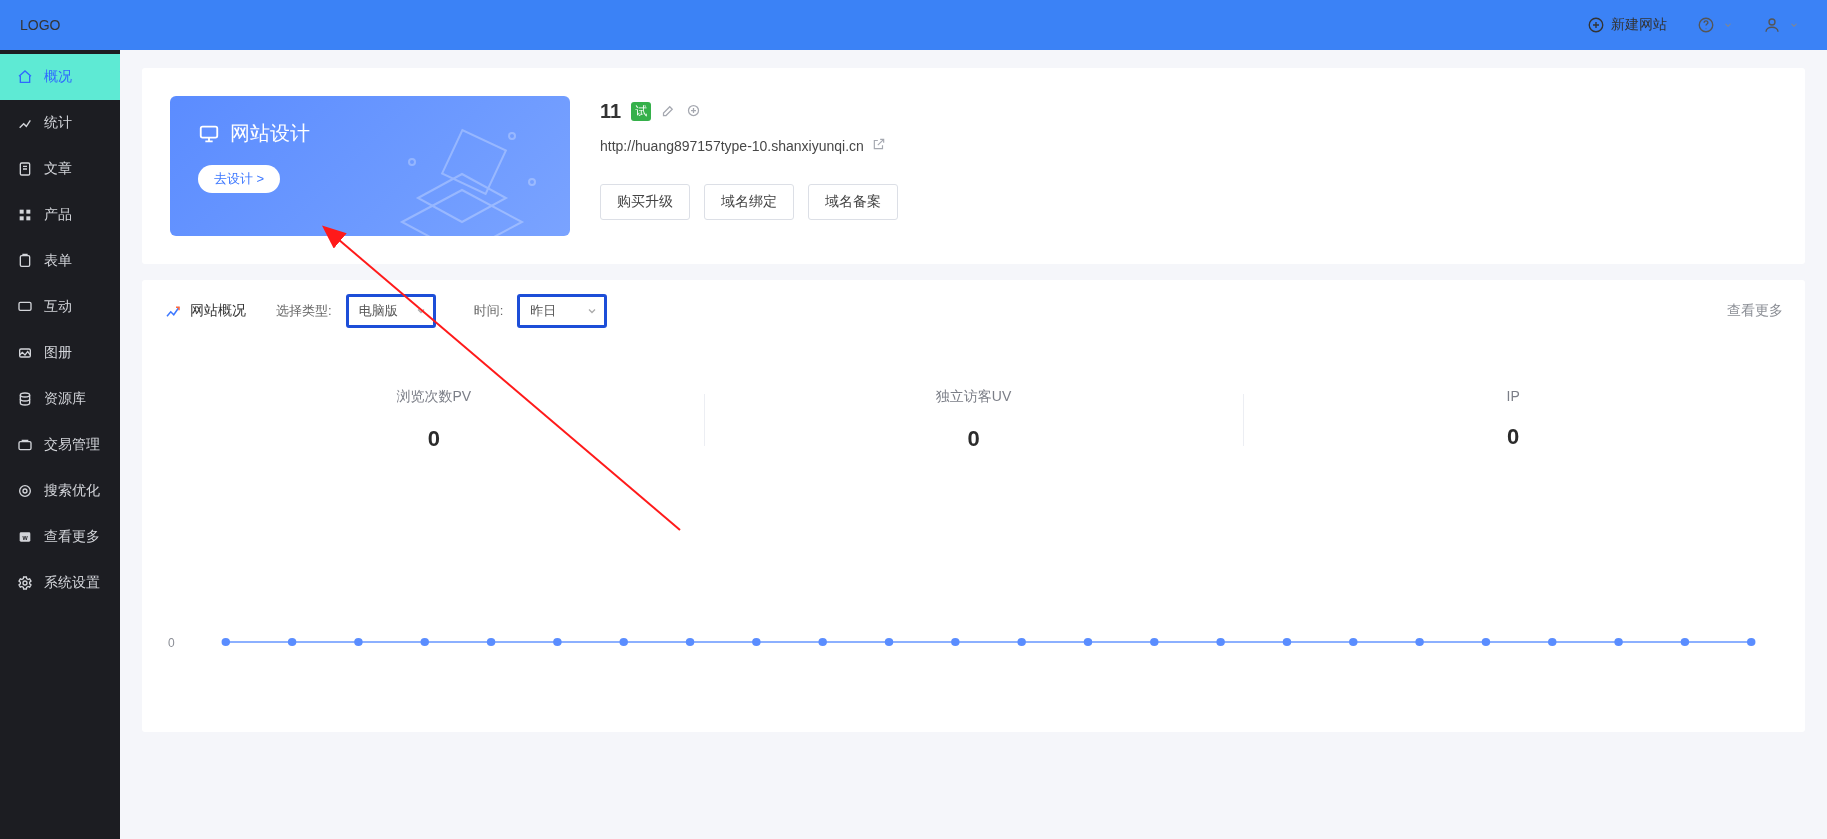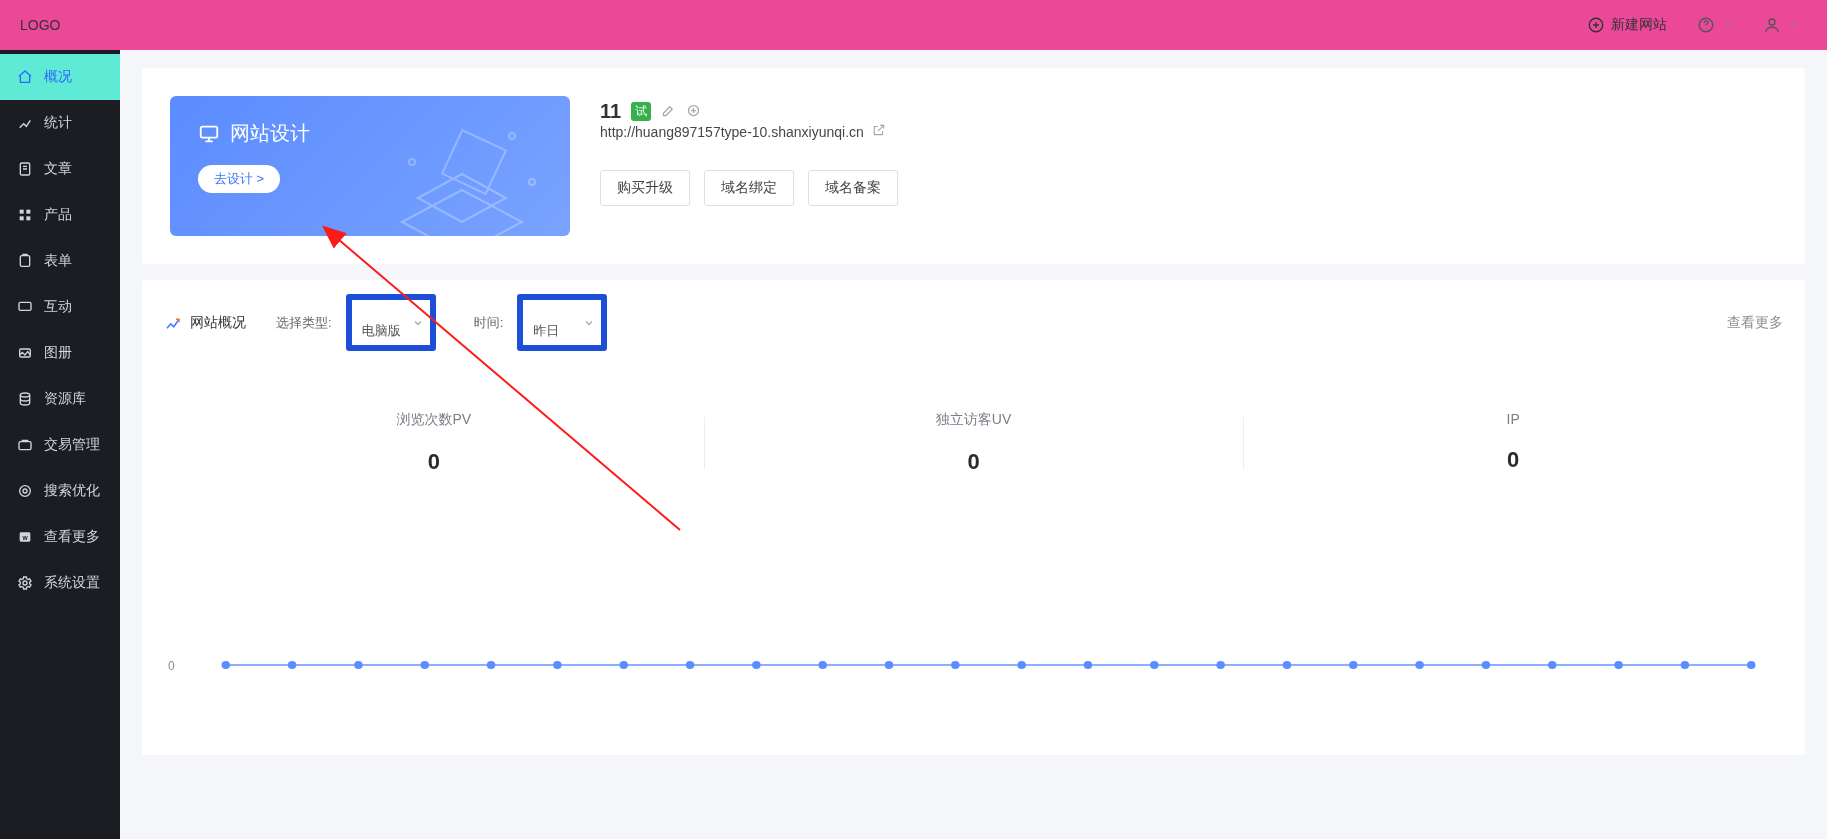--- a/index.html
+++ b/index.html
@@ -1,20 +1,20 @@
 <!DOCTYPE html>
 <html><head>
   <meta charset="utf-8">
   <style>
     * { box-sizing: border-box; margin: 0; padding: 0; }
     html, body { height: 100%; }
     body { font-family: -apple-system, "PingFang SC", "Microsoft YaHei", sans-serif; font-size: 14px; color: #333; background: #f5f6fa; overflow: hidden; }
 
     
-    .topbar { height: 50px; background: #ec4899; display: flex; align-items: center; padding: 0 20px; position: relative; z-index: 10; }
+    .topbar { height: 50px; background: #3b82f6; display: flex; align-items: center; padding: 0 20px; position: relative; z-index: 10; }
     .topbar .brand { font-weight: 500; color: #333; }
     .topbar .spacer { flex: 1; }
     .topbar .tbtn { display: flex; align-items: center; gap: 6px; padding: 6px 8px; cursor: pointer; color: #333; }
     .topbar .tbtn + .tbtn { margin-left: 14px; }
     .topbar svg { display: block; }
     .topbar .chev { margin-left: 2px; color: #888; }
     .frame { display: flex; height: calc(100% - 50px); }
 
     
     .sidebar { width: 120px; background: #1c1d22; color: #b0b3ba; display: flex; flex-direction: column; }
@@ -32,31 +32,31 @@
     .topcard { display: flex; padding: 28px; gap: 30px; }
     .design-tile { width: 400px; height: 140px; border-radius: 6px; background: linear-gradient(135deg, #5b8cff 0%, #6d9aff 60%, #7aa3ff 100%); position: relative; color: #fff; padding: 24px 28px; }
     .design-tile .dtitle { font-size: 20px; display: flex; align-items: center; gap: 10px; }
     .design-tile .dbtn { margin-top: 18px; background: #fff; color: #3d78ff; border-radius: 16px; padding: 5px 16px; font-size: 13px; display: inline-block; cursor: pointer; }
     .design-tile .deco { position: absolute; right: 8px; top: 6px; bottom: 6px; width: 200px; opacity: 0.55; pointer-events: none; }
     .site-info { flex: 1; padding-top: 4px; color: #474747; }
     .site-line1 { display: flex; align-items: center; gap: 10px; }
     .site-id { font-size: 20px; font-weight: 600; color: #333; }
     .badge-try { background: #35b04a; color: #fff; font-size: 12px; padding: 1px 4px; border-radius: 3px; }
     .mini-ico { color: #a5a8b0; cursor: pointer; }
-    .site-url { display: flex; align-items: center; gap: 8px; }
+    .site-url { margin-top: 14px; display: flex; align-items: center; gap: 8px; }
     .site-url a { color: #474747; text-decoration: none; }
     .site-actions { margin-top: 30px; display: flex; gap: 14px; }
     .btn-o { border: 1px solid #dcdfe6; background: #fff; color: #444; padding: 8px 16px; border-radius: 3px; cursor: pointer; font-size: 14px; }
 
     
     .statcard { padding: 14px 22px 30px; }
     .stat-hdr { display: flex; align-items: center; gap: 14px; }
     .stat-title { display: flex; align-items: center; gap: 8px; font-size: 14px; color: #333; }
     .lbl { color: #666; font-size: 13px; }
-    .select { border: 6px solid #1d4ed8; background: #fff; border-radius: 3px; padding: 22px 28px 5px 10px; font-size: 13px; color: #555; position: relative; cursor: pointer; min-width: 90px; }
+    .select { border: 3px solid #1d4ed8; background: #fff; border-radius: 3px; padding: 5px 28px 5px 10px; font-size: 13px; color: #555; position: relative; cursor: pointer; min-width: 90px; }
     .select .chev2 { position: absolute; right: 6px; top: 50%; transform: translateY(-50%); color: #aaa; }
     .flex-sp { flex: 1; }
     .more { color: #8a8d94; font-size: 14px; cursor: pointer; }
     .stat-row { display: flex; margin-top: 60px; }
     .stat-cell { flex: 1; text-align: center; position: relative; }
     .stat-cell + .stat-cell::before { content: ""; position: absolute; left: 0; top: 6px; bottom: 6px; width: 1px; background: #eceef3; }
     .stat-lbl { color: #7b7e87; font-size: 14px; }
     .stat-val { margin-top: 20px; font-size: 22px; font-weight: 600; color: #2b2b2b; }
 
     

